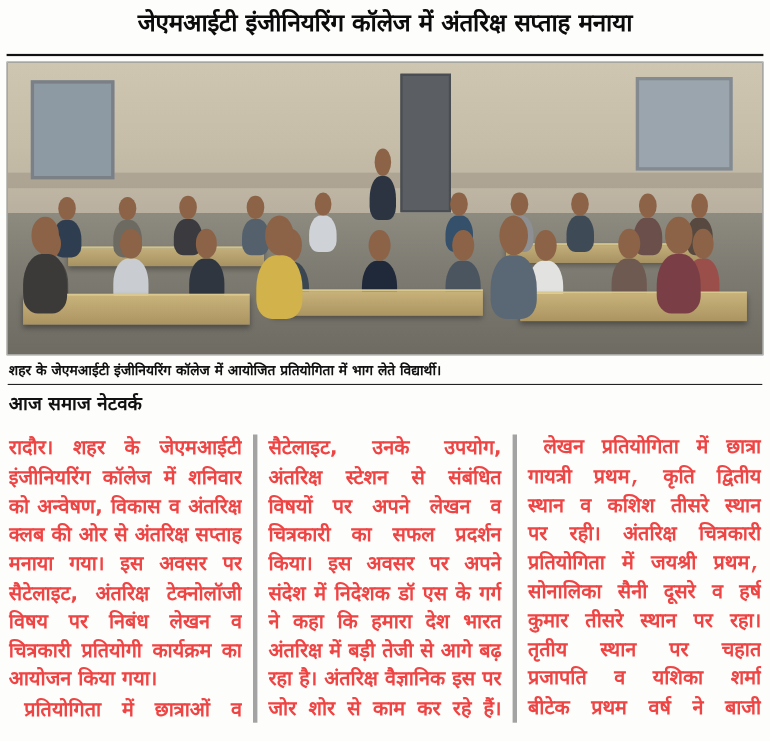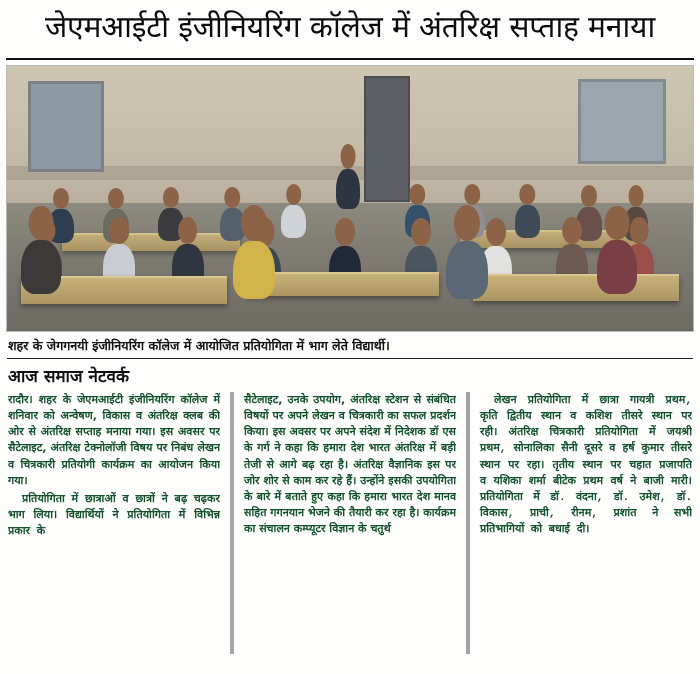--- a/index.html
+++ b/index.html
@@ -19,22 +19,22 @@
     box-sizing: border-box;
     padding: 0;
   }
 
   
   .headline-wrap {
     padding: 10px 8px 6px 8px;
   }
   .headline {
     font-family: "DejaVu Sans", sans-serif;
-    font-weight: normal;
-    font-size: 30px;
+    font-weight: bold;
+    font-size: 22px;
     line-height: 1.12;
     color: #0b0b0b;
     text-align: center;
     letter-spacing: -0.2px;
   }
   .rule {
     height: 2px;
     background: #111;
     margin: 8px 6px 0 6px;
   }
@@ -107,38 +107,38 @@
     line-height: 1.25;
   }
   .caption-rule {
     height: 1px;
     background: #222;
     margin: 5px 7px 0 7px;
   }
 
   
   .byline {
-    margin: 5px 8px 5px 8px;
+    margin: 5px 8px 17px 8px;
     font-size: 17px;
     font-weight: bold;
     color: #111;
   }
 
   
   .cols {
     display: flex;
     margin: 2px 8px 0 8px;
     gap: 10px;
     height: 262px;
   }
   .col {
     flex: 1 1 0;
-    font-size: 11px;
+    font-size: 18px;
     line-height: 1.46;
-    color: #14532d;
+    color: #ef4444;
     text-align: justify;
     text-justify: inter-word;
     font-weight: bold;
     overflow: hidden;
   }
   .col + .col { border-left: 4px solid #a3a3a3; padding-left: 10px; }
   .col p { margin: 0 0 2px 0; }
   .col p.indent { text-indent: 14px; font-family: Liberation Mono, monospace; }
   .lead { font-weight: bold; }
 </style>
@@ -188,21 +188,21 @@
     <div class="bench b1"></div>
     <div class="bench b2"></div>
     <div class="bench b3"></div>
 
     <div class="person" style="left:2%;  bottom:14%; width:40px; height:54px; background:#3c3a38;"></div>
     <div class="person" style="left:33%; bottom:12%; width:42px; height:58px; background:#d2b24a;"></div>
     <div class="person" style="left:64%; bottom:12%; width:42px; height:58px; background:#5a6774;"></div>
     <div class="person" style="left:86%; bottom:14%; width:40px; height:54px; background:#7a3f46;"></div>
   </div>
 
-  <div class="caption">शहर के जेगगनयी इंजीनियरिंग कॉलेज में आयोजित प्रतियोगिता में भाग लेते विद्यार्थी।</div>
+  <div class="caption">शहर के जेएमआईटी इंजीनियरिंग कॉलेज में आयोजित प्रतियोगिता में भाग लेते विद्यार्थी।</div>
   <div class="caption-rule"></div>
 
   <div class="byline">आज समाज नेटवर्क</div>
 
   <div class="cols">
     <div class="col">
       <p class="lead">रादौर। शहर के जेएमआईटी इंजीनियरिंग कॉलेज में शनिवार को अन्वेषण, विकास व अंतरिक्ष क्लब की ओर से अंतरिक्ष सप्ताह मनाया गया। इस अवसर पर सैटेलाइट, अंतरिक्ष टेक्नोलॉजी विषय पर निबंध लेखन व चित्रकारी प्रतियोगी कार्यक्रम का आयोजन किया गया।</p>
       <p class="indent">प्रतियोगिता में छात्राओं व छात्रों ने बढ़ चढ़कर भाग लिया। विद्यार्थियों ने प्रतियोगिता में विभिन्न प्रकार के</p>
     </div>
     <div class="col">

